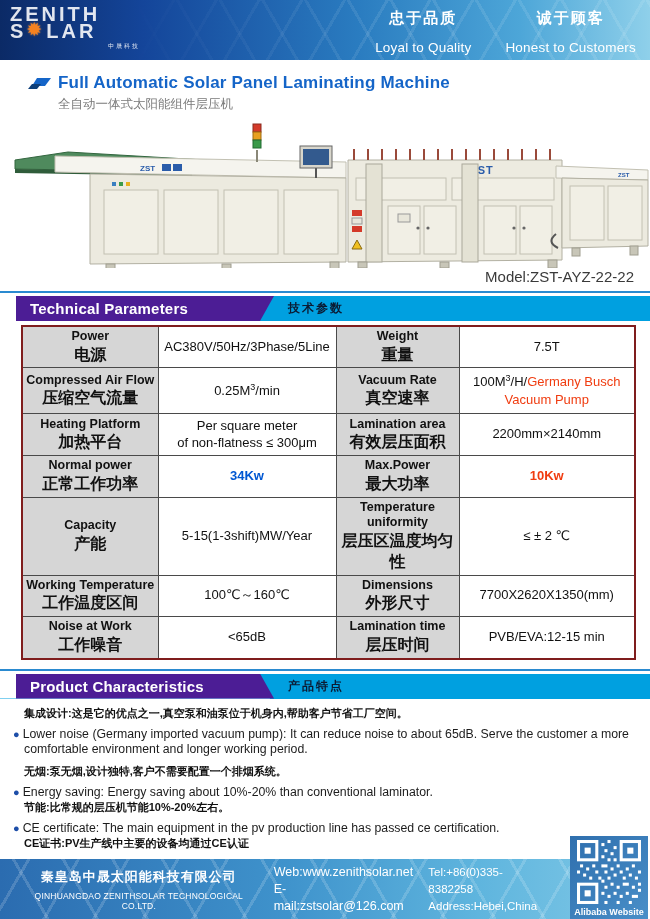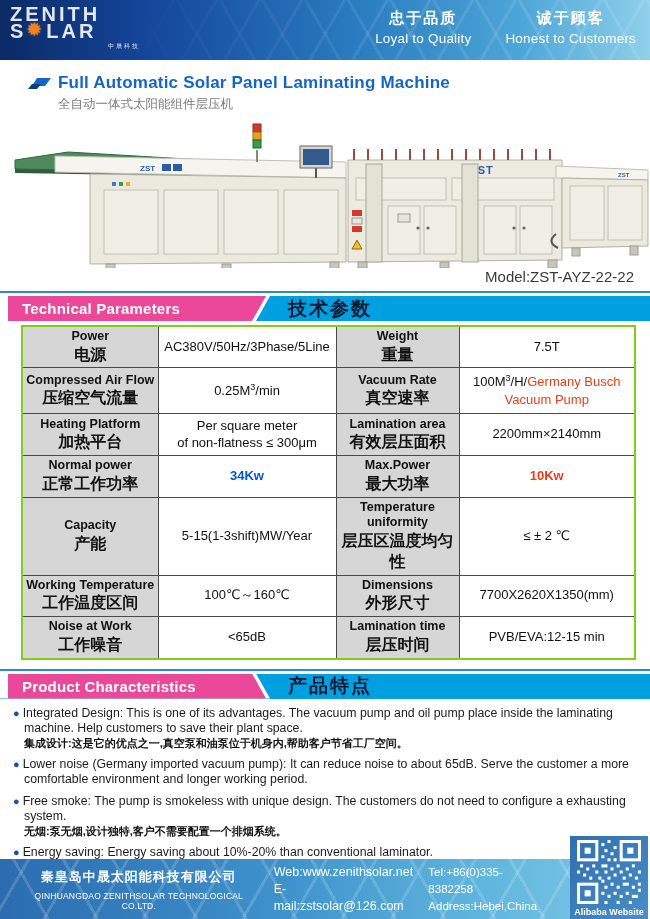--- a/index.html
+++ b/index.html
@@ -25,47 +25,47 @@
             mask-image:linear-gradient(90deg,transparent 0 20%,#000 60%);
   }
   .logo{position:absolute;left:10px;top:4px;width:130px;color:#fff;line-height:1;}
   .logo .l1{font-size:20px;font-weight:bold;letter-spacing:3px;color:rgba(255,255,255,.88);}
   .logo .l2{font-size:20px;font-weight:bold;letter-spacing:3px;color:rgba(255,255,255,.88);margin-top:-3px;display:flex;align-items:center;}
   .logo .sun{display:inline-block;width:18px;height:18px;margin:0 1px;position:relative;}
   .logo .sun::before{content:"✹";position:absolute;left:-1px;top:-2px;font-size:19px;color:#f58220;text-shadow:0 0 2px #ff9a3c;}
   .logo .sub{font-size:6px;letter-spacing:2px;color:rgba(255,255,255,.85);text-align:right;margin-top:2px;}
   .slogans{position:absolute;right:14px;top:9px;display:flex;gap:34px;text-align:center;color:#fff;}
   .slogans .zh{font-size:15px;font-weight:bold;letter-spacing:2px;}
-  .slogans .en{font-size:13.5px;margin-top:3px;letter-spacing:.2px;}
+  .slogans .en{font-size:13.5px;margin-top:12px;letter-spacing:.2px;}
   
   .title-block{padding:13px 13px 0 28px;height:49px;}
   .title-row{display:flex;align-items:center;}
   .title-icon{width:24px;height:14px;margin-right:6px;flex:0 0 auto;}
   .page-title{color:#1565c8;font-size:17px;font-weight:bold;letter-spacing:.2px;}
   .page-subtitle{color:#7a7a7a;font-size:12.5px;margin:3px 0 0 30px;}
   
   .machine-area{height:146px;position:relative;text-decoration:underline;}
   .machine-area svg{display:block;}
   .model-line{height:20px;text-align:right;padding-right:16px;font-size:15px;color:#3a3a3a;}
   
   .section-bar-wrap{margin-top:3px;}
   .topline{height:2px;background:#2a8ad0;margin-bottom:3px;}
   .bar{height:25px;position:relative;background:#00a0e0;}
   .bar .wedge{position:absolute;left:0;top:0;height:100%;background:#ffffff;}
-  .bar .seg{position:absolute;left:8px;top:0;height:100%;background:#ec4899;display:flex;align-items:center;}
+  .bar .seg{position:absolute;left:16px;top:0;height:100%;background:#4c1d95;display:flex;align-items:center;}
   .bar.back .wedge{width:270px;clip-path:polygon(0 0,100% 0,calc(100% - 14px) 100%,0 100%);}
   .bar.back .seg{width:258px;clip-path:polygon(0 0,100% 0,calc(100% - 14px) 100%,0 100%);}
   .bar.fwd .wedge{width:270px;clip-path:polygon(0 0,calc(100% - 14px) 0,100% 100%,0 100%);}
   .bar.fwd .seg{width:258px;clip-path:polygon(0 0,calc(100% - 14px) 0,100% 100%,0 100%);}
   .bar .en{color:#fff;font-size:15px;font-weight:bold;padding-left:14px;letter-spacing:.2px;}
-  .bar .zh{position:absolute;left:288px;top:0;height:100%;display:flex;align-items:center;color:#0b1b33;font-size:19px;font-weight:bold;letter-spacing:2px;}
+  .bar .zh{position:absolute;left:288px;top:0;height:100%;display:flex;align-items:center;color:#0b1b33;font-size:12px;font-weight:bold;letter-spacing:2px;}
   
   table.spec{border-collapse:collapse;margin:4px 16px 0 21px;width:613px;table-layout:fixed;}
   table.spec td{border:1px solid #4a4a4a;text-align:center;vertical-align:middle;padding:2px 3px;}
-  table.spec{border:2px solid #84cc16;}
+  table.spec{border:2px solid #7f1d1d;}
   td.hd{background:#d6d6d6;}
   td.hd .en{font-size:12.5px;font-weight:bold;color:#111;line-height:1.25;}
   td.hd .zh{font-size:16px;font-weight:bold;color:#111;line-height:1.3;}
   td.val{font-size:13px;color:#111;line-height:1.3;background:#fff;}
   td.val sup{font-size:9px;}
   .t-blue{color:#0057d2;font-weight:bold;}
   .t-red{color:#f03c10;font-weight:bold;}
   .t-red-n{color:#f03c10;}
   
   .features{padding:7px 14px 0 13px;}
@@ -343,28 +343,26 @@
     <div class="wedge"></div>
     <div class="seg">
         <span class="en">Product Characteristics</span>
       </div>
     <span class="zh">产品特点</span>
   </div>
 </div>
 
 <div class="features">
   <div class="feature">
-    <div class="en"><span class="dot">●</span><span>Integrated Design: This is one of its advantages. The vacuum pump and oil pump place inside the laminating machine. Help customers to save their plant space.</span></div>
     <div class="zh">集成设计:这是它的优点之一,真空泵和油泵位于机身内,帮助客户节省工厂空间。</div>
   </div>
   <div class="feature">
     <div class="en"><span class="dot">●</span><span>Lower noise (Germany imported vacuum pump): It can reduce noise to about 65dB. Serve the customer a more comfortable environment and longer working period.</span></div>
   </div>
   <div class="feature">
-    <div class="en"><span class="dot">●</span><span>Free smoke: The pump is smokeless with unique design. The customers do not need to configure a exhausting system.</span></div>
     <div class="zh">无烟:泵无烟,设计独特,客户不需要配置一个排烟系统。</div>
   </div>
   <div class="feature">
     <div class="en"><span class="dot">●</span><span>Energy saving: Energy saving about 10%-20% than conventional laminator.</span></div>
     <div class="zh">节能:比常规的层压机节能10%-20%左右。</div>
   </div>
   <div class="feature">
     <div class="en"><span class="dot">●</span><span>CE certificate: The main equipment in the pv production line has passed ce certification.</span></div>
     <div class="zh">CE证书:PV生产线中主要的设备均通过CE认证</div>
   </div>

